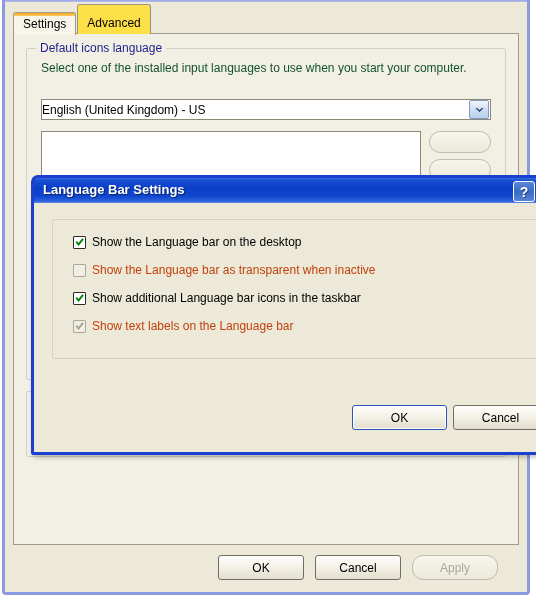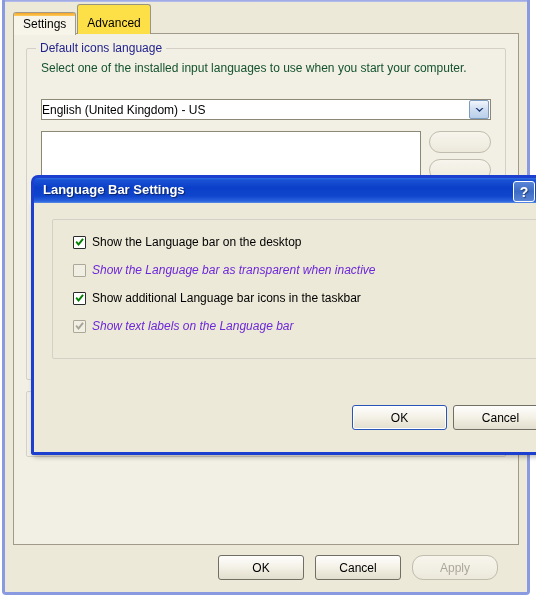--- a/index.html
+++ b/index.html
@@ -279,21 +279,21 @@
   .cb-box svg {
     position: absolute;
     left: 0; top: 0;
   }
   .cb-label {
     margin-left: 6px;
     font-size: 12px;
     color: #000;
     white-space: nowrap;
   }
-  .cb-label.dis { color: #6d28d9; font-style: italic; }
+  .cb-label.dis { color: #c2410c; }
 </style>
 </head>
 <body>
 
 <div class="window">
 
   <div class="titlebar">
     
     
   </div>

